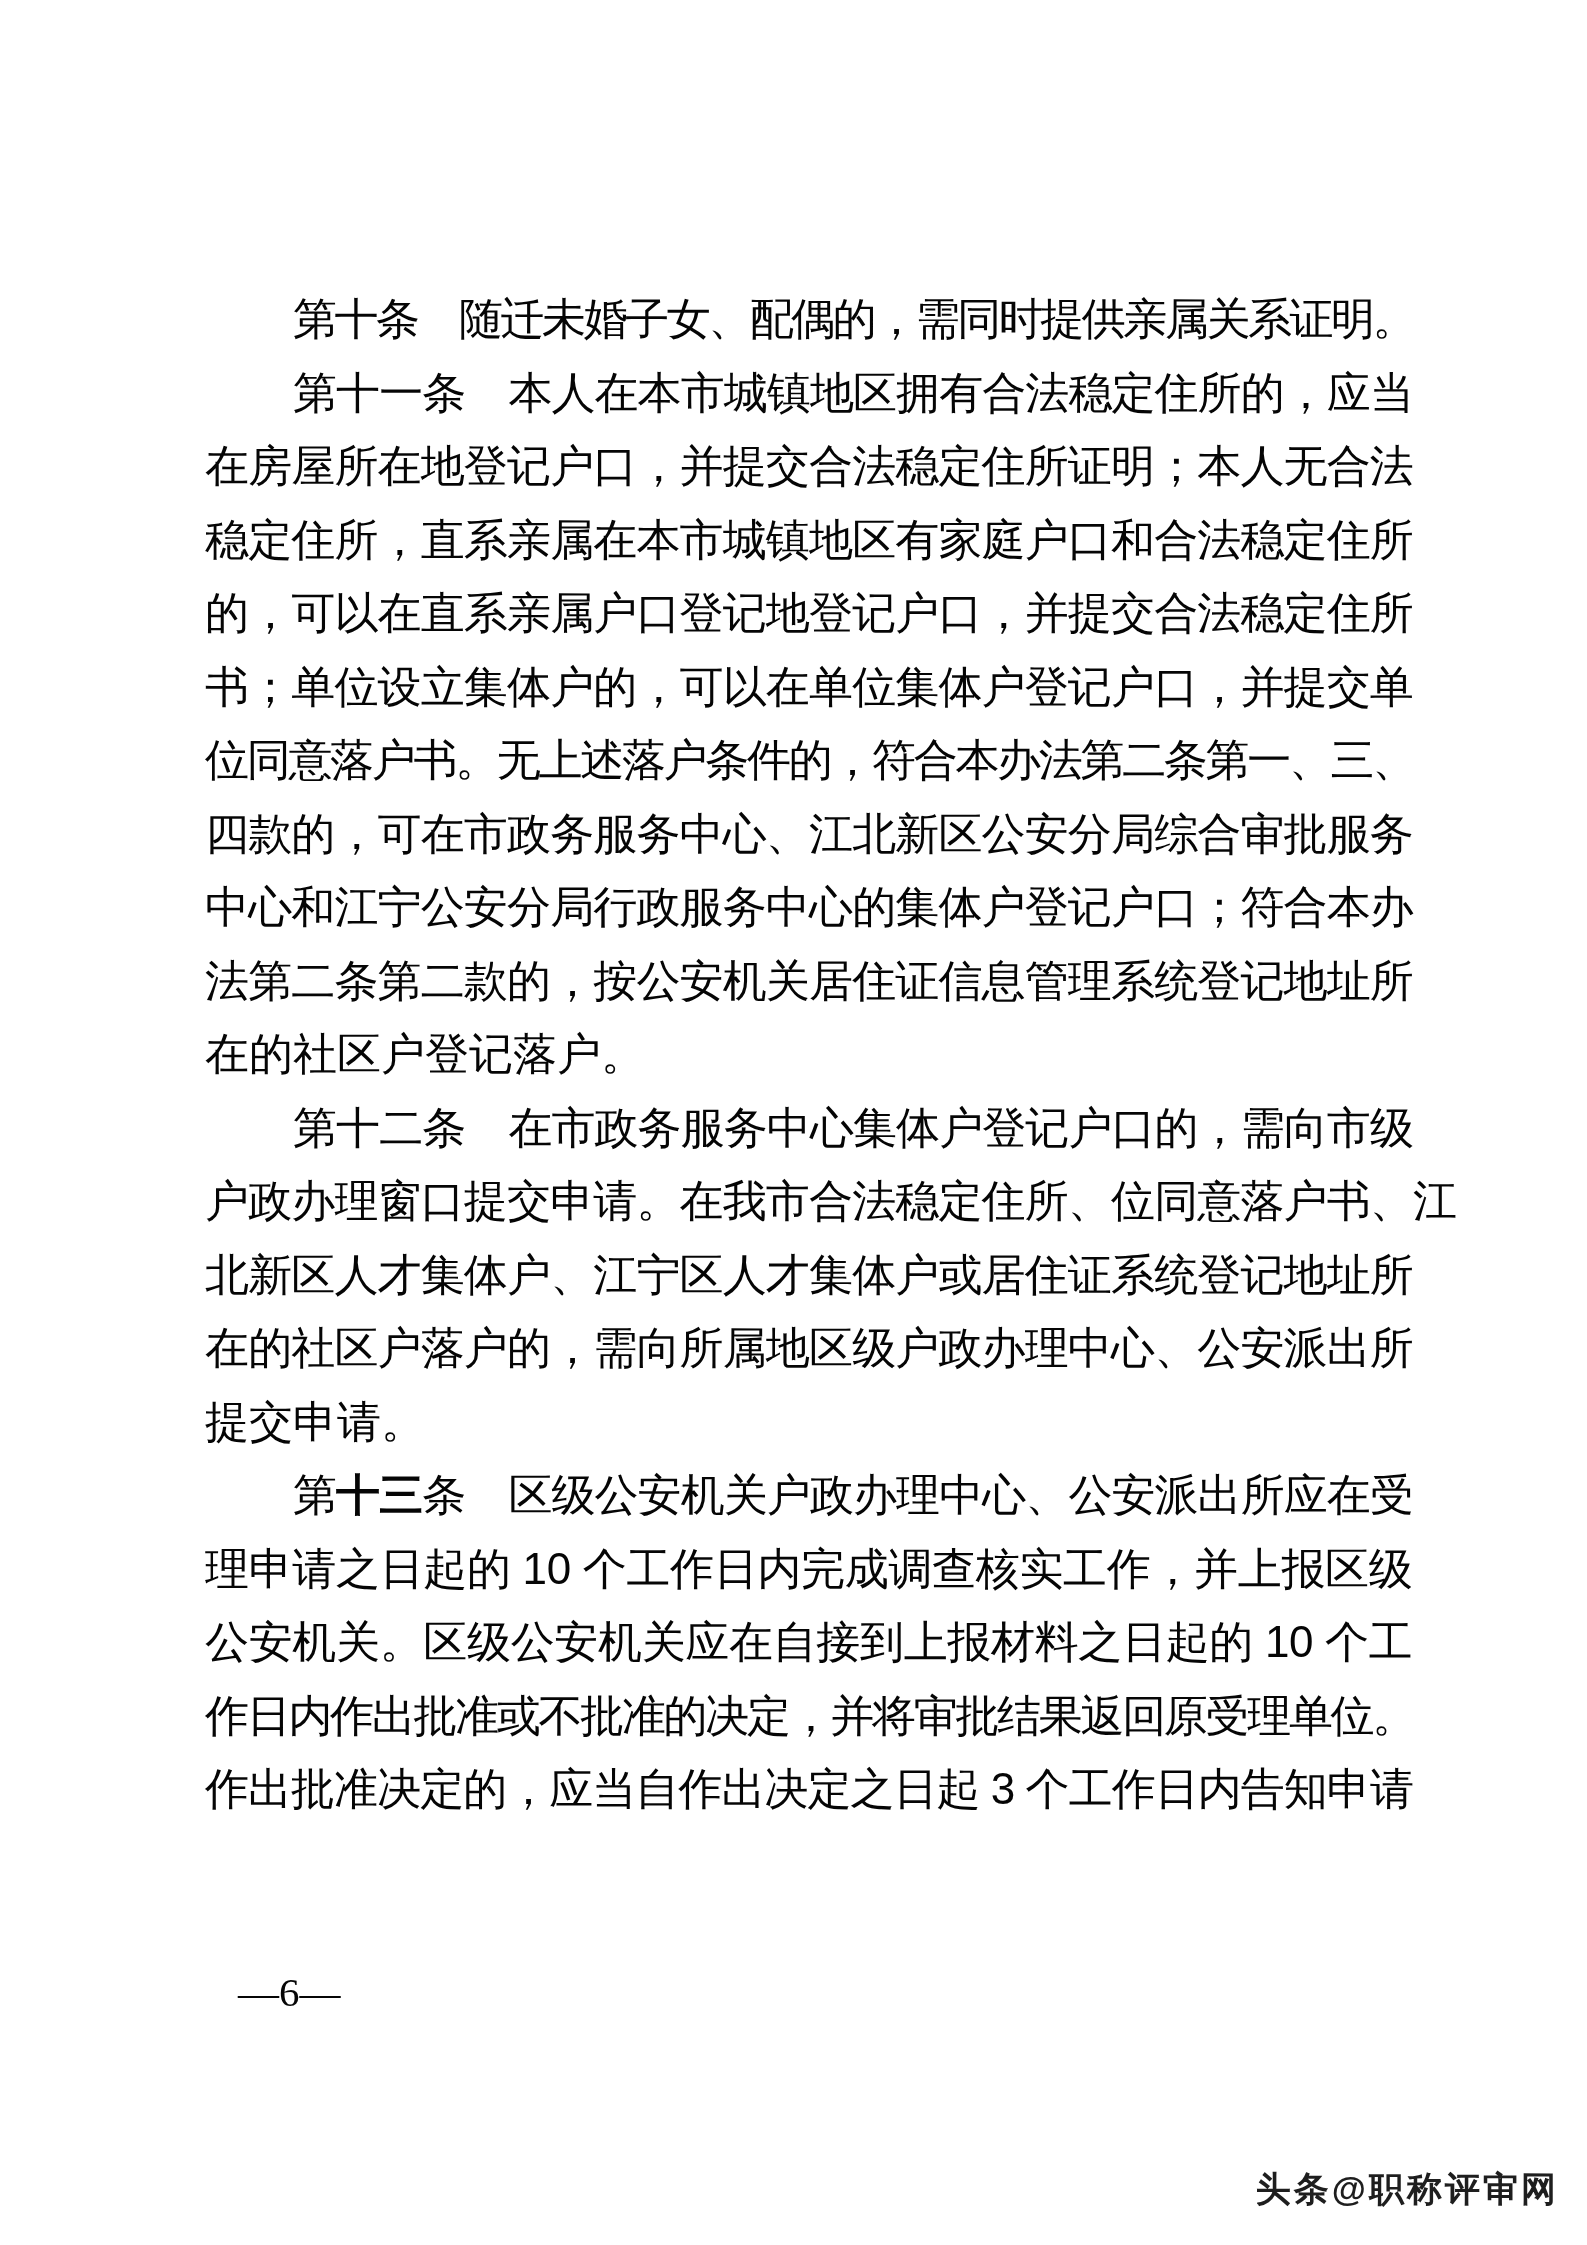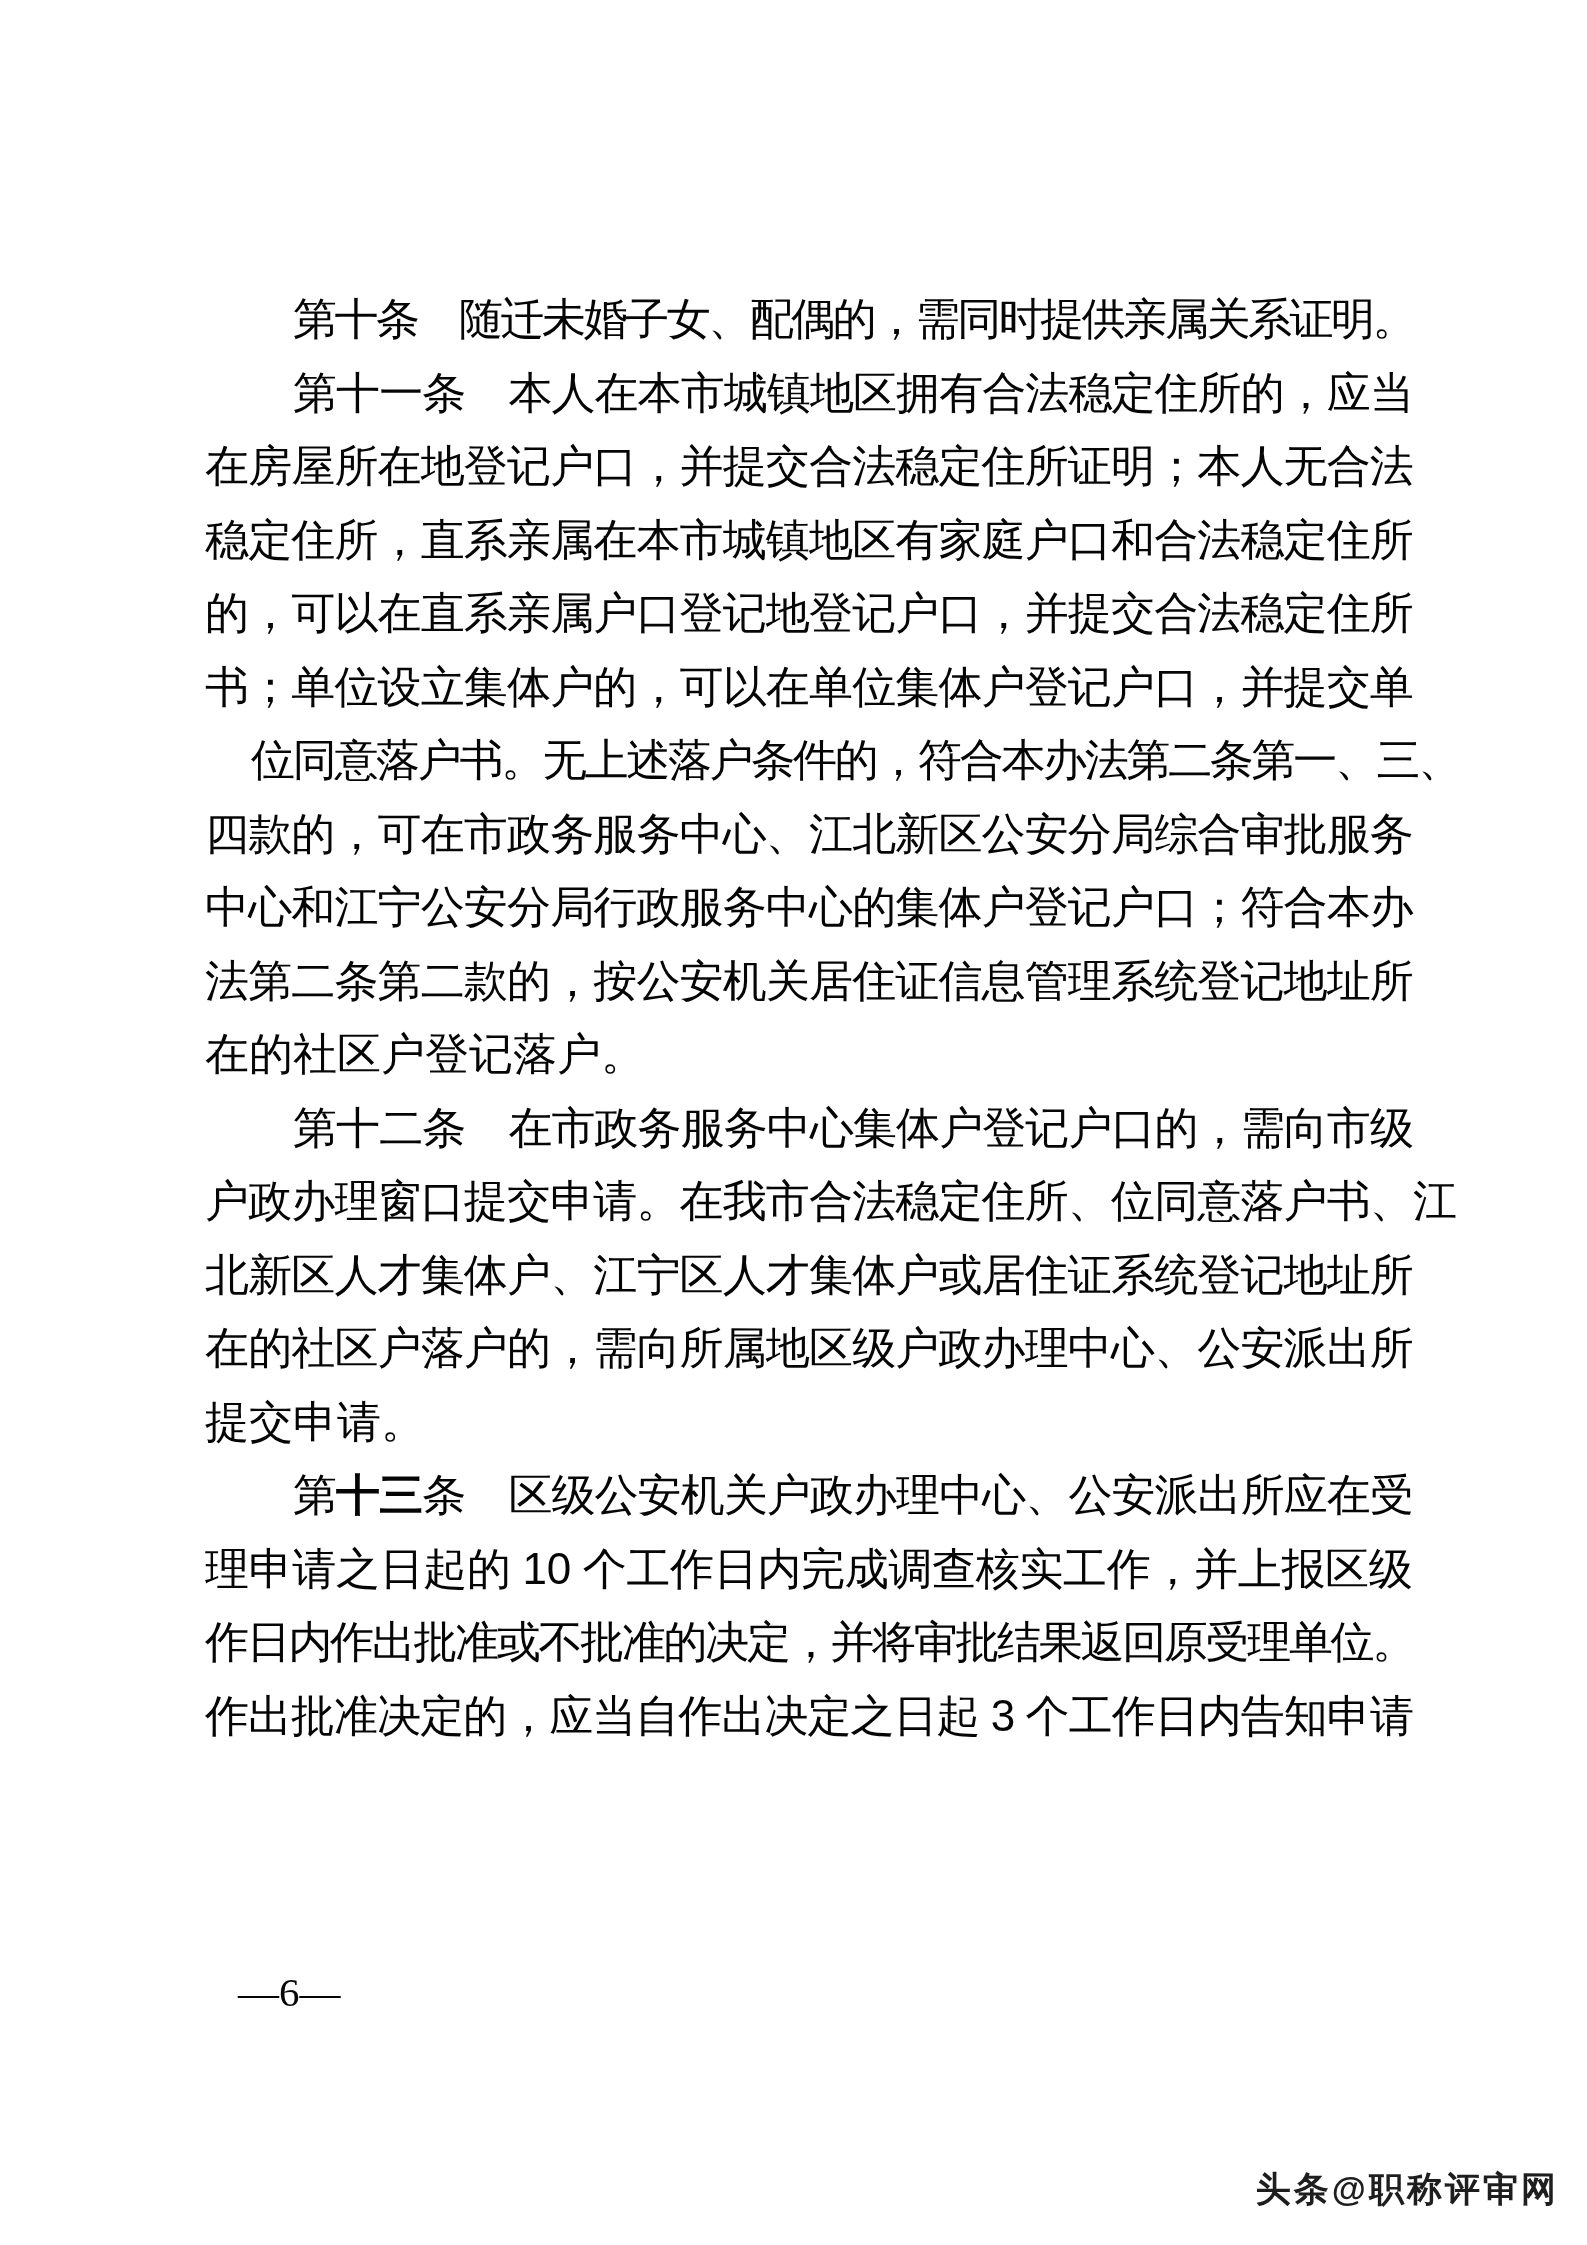--- a/index.html
+++ b/index.html
@@ -47,31 +47,32 @@
 </head>
 <body>
 
 <div class="doc-body">
     <div class="line indent full" style="letter-spacing: -2.48148px;"><span>第十条　随迁未婚子女、配偶的，需同时提供亲属关系证明。</span></div>
     <div class="line indent full" style="letter-spacing: -0.923077px;"><span>第十一条　本人在本市城镇地区拥有合法稳定住所的，应当</span></div>
     <div class="line full" style="letter-spacing: -0.857143px;"><span>在房屋所在地登记户口，并提交合法稳定住所证明；本人无合法</span></div>
     <div class="line full" style="letter-spacing: -0.857143px;"><span>稳定住所，直系亲属在本市城镇地区有家庭户口和合法稳定住所</span></div>
     <div class="line full" style="letter-spacing: -0.857143px;"><span>的，可以在直系亲属户口登记地登记户口，并提交合法稳定住所</span></div>
     <div class="line full" style="letter-spacing: -0.857143px;"><span>书；单位设立集体户的，可以在单位集体户登记户口，并提交单</span></div>
-    <div class="line full" style="letter-spacing: -2.31034px; margin-left: 46px;"><span>位同意落户书。无上述落户条件的，符合本办法第二条第一、三、</span></div>
+    <div class="line full" style="letter-spacing: -2.31034px;"><span>位同意落户书。无上述落户条件的，符合本办法第二条第一、三、</span></div>
     <div class="line full" style="letter-spacing: -0.857143px;"><span>四款的，可在市政务服务中心、江北新区公安分局综合审批服务</span></div>
     <div class="line full" style="letter-spacing: -0.857143px;"><span>中心和江宁公安分局行政服务中心的集体户登记户口；符合本办</span></div>
     <div class="line full" style="letter-spacing: -0.857143px;"><span>法第二条第二款的，按公安机关居住证信息管理系统登记地址所</span></div>
     <div class="line rag"><span>在的社区户登记落户。</span></div>
     <div class="line indent full" style="letter-spacing: -0.923077px;"><span>第十二条　在市政务服务中心集体户登记户口的，需向市级</span></div>
     <div class="line full" style="letter-spacing: -0.857143px;"><span>户政办理窗口提交申请。在我市合法稳定住所、位同意落户书、江</span></div>
     <div class="line full" style="letter-spacing: -0.857143px;"><span>北新区人才集体户、江宁区人才集体户或居住证系统登记地址所</span></div>
     <div class="line full" style="letter-spacing: -0.857143px;"><span>在的社区户落户的，需向所属地区级户政办理中心、公安派出所</span></div>
     <div class="line rag"><span>提交申请。</span></div>
     <div class="line indent full" style="letter-spacing: -0.923077px;"><span>第</span><span class="b">十三</span><span>条　区级公安机关户政办理中心、公安派出所应在受</span></div>
     <div class="line full" style="letter-spacing: -0.333333px;"><span>理申请之日起的 10 个工作日内完成调查核实工作，并上报区级</span></div>
+    <div class="line full" style="letter-spacing: -0.333333px;"><span>公安机关。区级公安机关应在自接到上报材料之日起的 10 个工</span></div>
     <div class="line full" style="letter-spacing: -2.31034px;"><span>作日内作出批准或不批准的决定，并将审批结果返回原受理单位。</span></div>
     <div class="line full" style="letter-spacing: -0.966667px;"><span>作出批准决定的，应当自作出决定之日起 3 个工作日内告知申请</span></div>
   </div>
 
 <div class="page-number">—6—</div>
 
 <div class="watermark">头条@职称评审网</div>
 
 </body></html>

